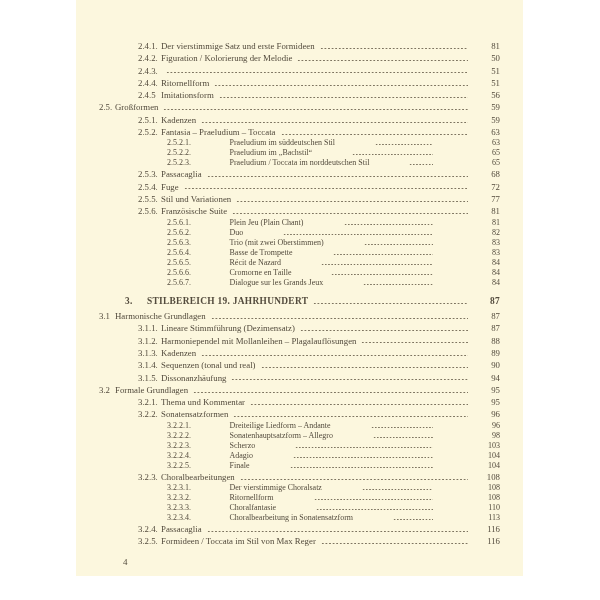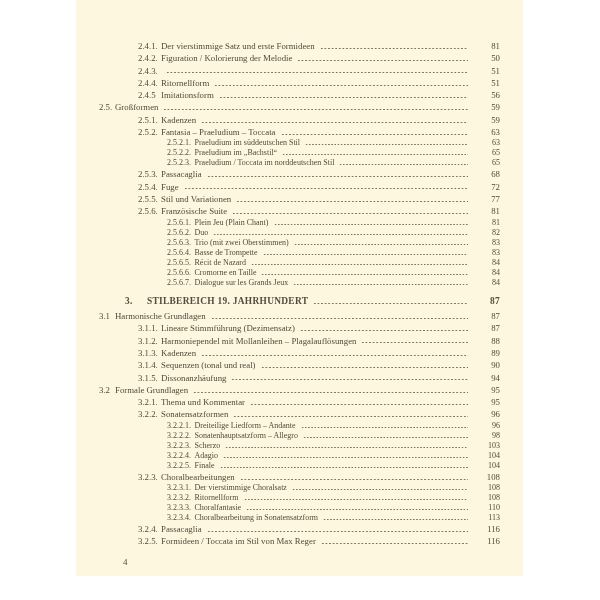--- a/index.html
+++ b/index.html
@@ -69,20 +69,21 @@
   .l2 .num { width: 16px; }
   
   .l3 { padding-left: 62px; }
   .l3 .num { width: 23px; }
   
   .l4 {
     padding-left: 91px;
     height: 10px;
     line-height: 10px;
     font-size: 8px;
+    gap: 35px;
   }
   .l4 .num { margin-right: 3.5px; }
   .l4 .leader {
     margin-bottom: 2px;
     background-size: 3.2px 3px;
   }
   .pagenum {
     position: absolute;
     left: 47px;
     top: 557px;

